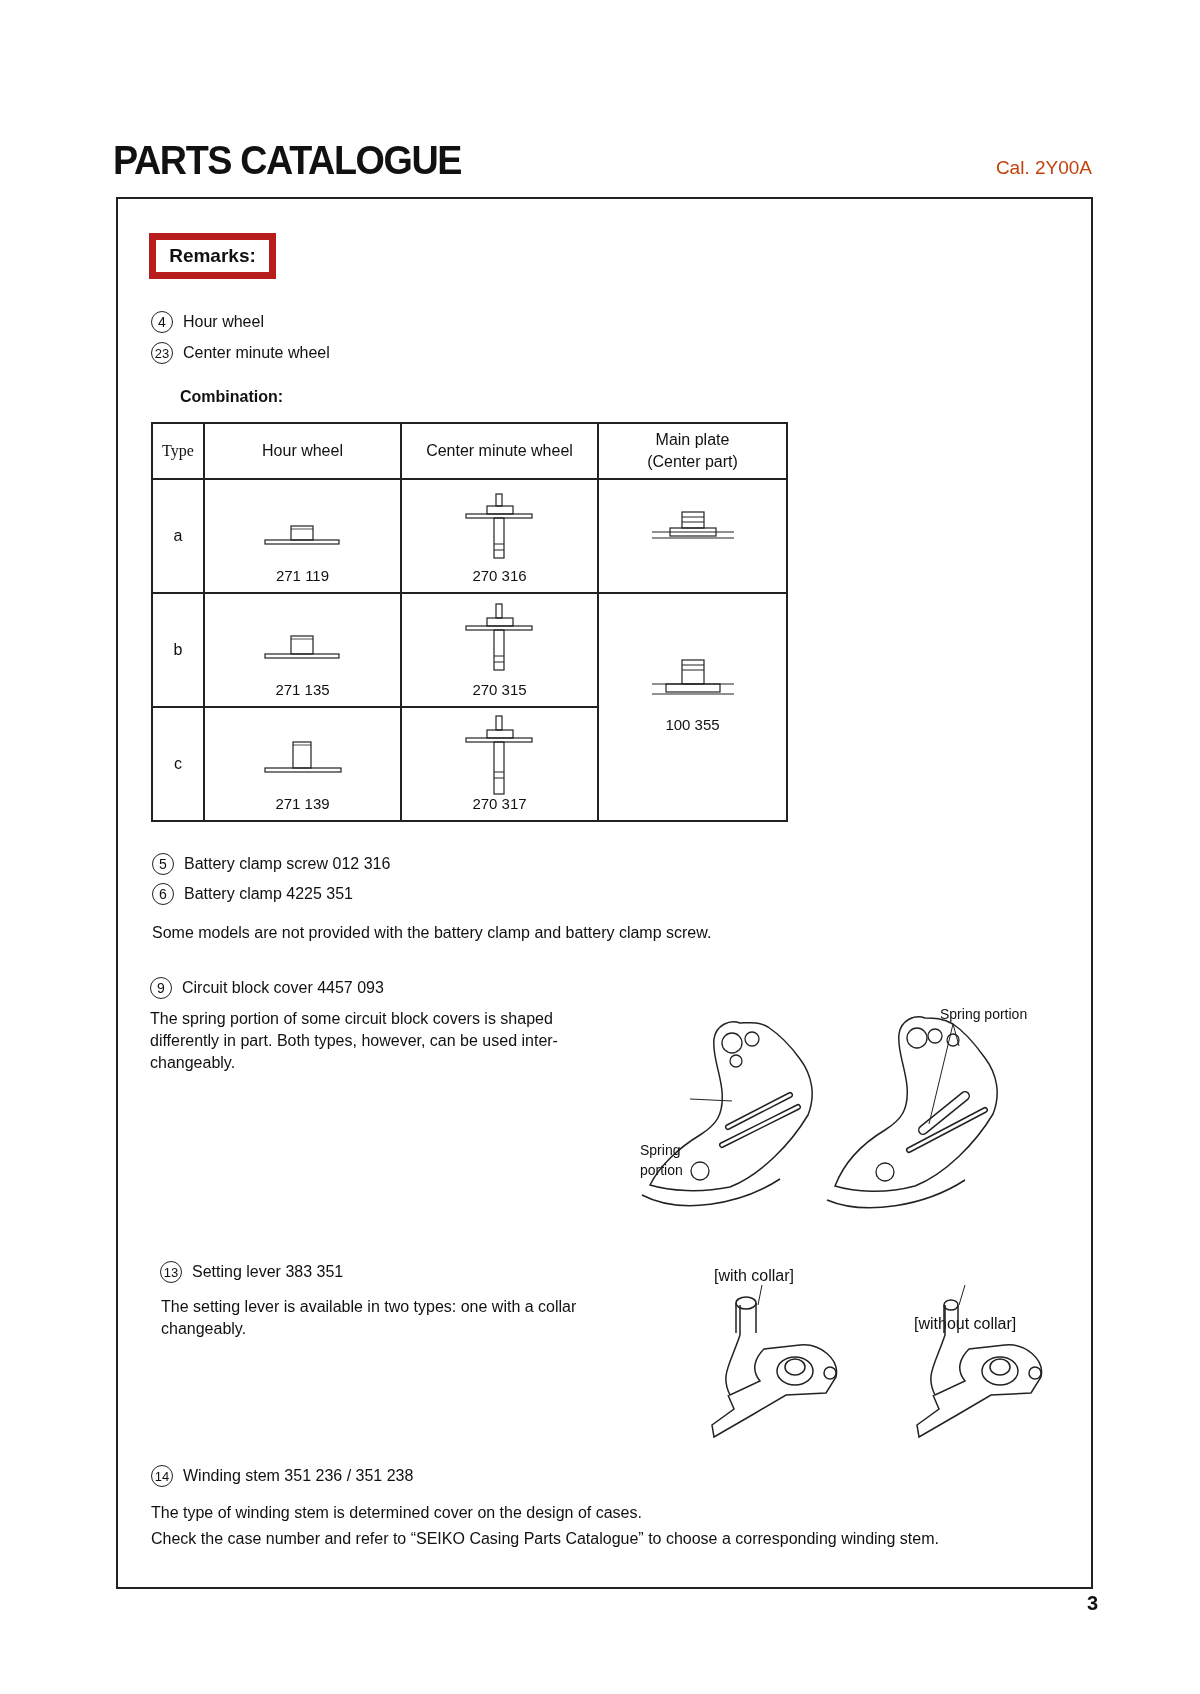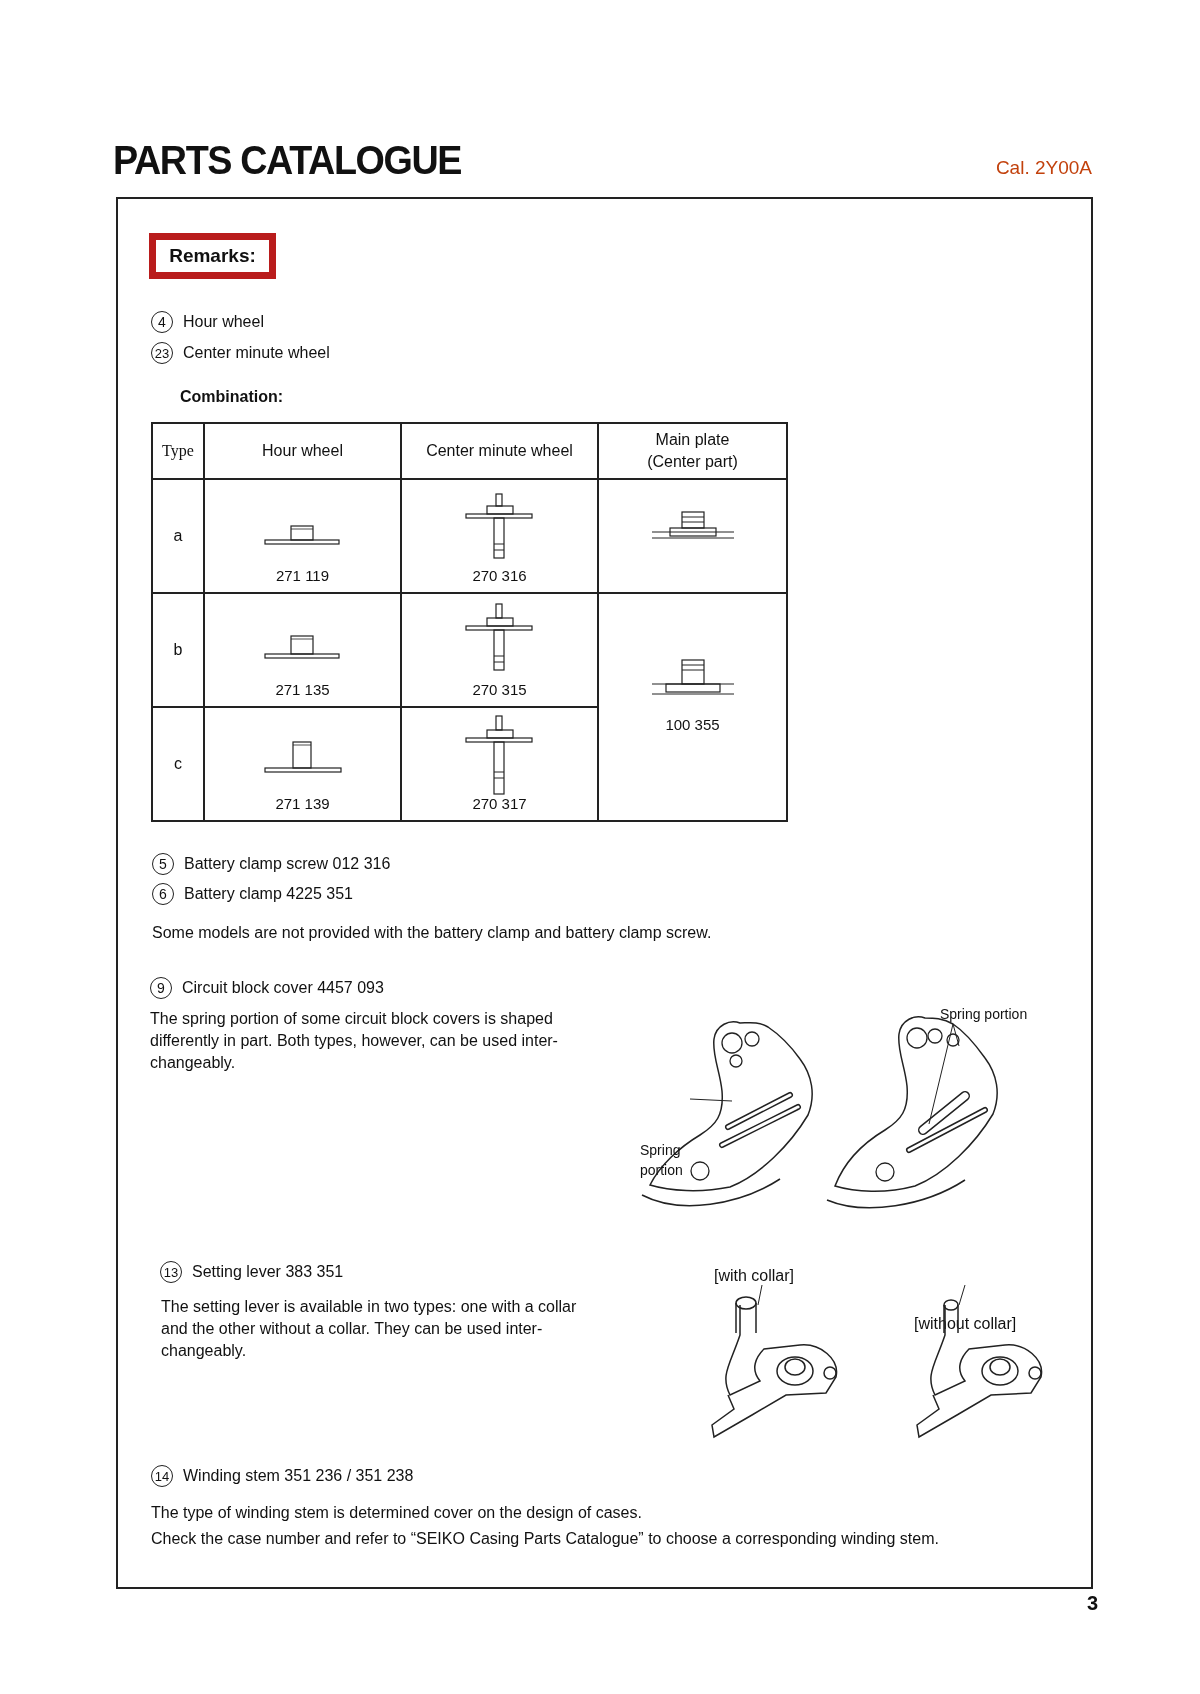--- a/index.html
+++ b/index.html
@@ -205,21 +205,20 @@
   <line x1="128" y1="14" x2="134" y2="36" stroke="#222" stroke-width="1"></line>
 </svg>
 <div class="label-small" style="left:940px; top:1006px;">Spring portion</div>
 
 <div class="item" style="left:152px; top:1261px;margin-left:8px;">
   <span class="circ" style="font-size:13px;">13</span>
   <span>Setting lever  383  351</span>
 </div>
 <div class="para" style="left:161px; top:1296px; width:490px; text-align:justify;">
   <div>The setting lever is available in two types: one with a collar</div>
-  <div>and the other without a collar. They can be used inter-</div>
   <div>changeably.</div>
 </div>
 
 <div class="para" style="left:714px; top:1265px;">[with collar]</div>
 <div class="para" style="left:914px; top:1265px;margin-top:48px;">[without collar]</div>
 
 <svg style="position:absolute; left:700px; top:1285px;" width="150" height="150" viewBox="0 0 150 150">
   <path d="M40 20 L40 50 C30 80 20 90 30 110 L60 96 C50 84 56 72 64 64 L100 60 C120 58 140 74 136 92 L126 108 L86 110 L52 130 L14 152 L12 140 L34 124 L28 110" fill="none" stroke="#222" stroke-width="1.5"></path>
   <ellipse cx="46" cy="18" rx="10" ry="6" fill="none" stroke="#222" stroke-width="1.5"></ellipse>
   <line x1="36" y1="18" x2="36" y2="48" stroke="#222" stroke-width="1.5"></line>

